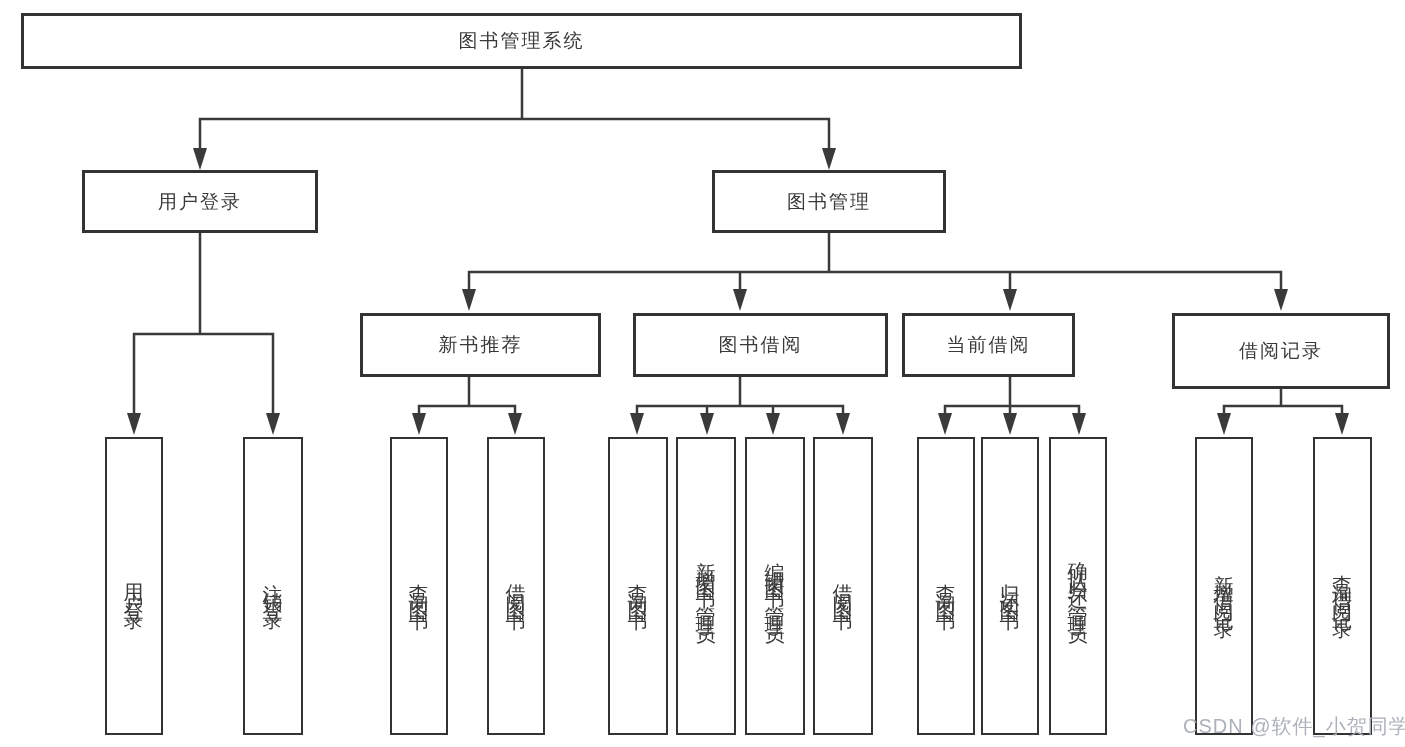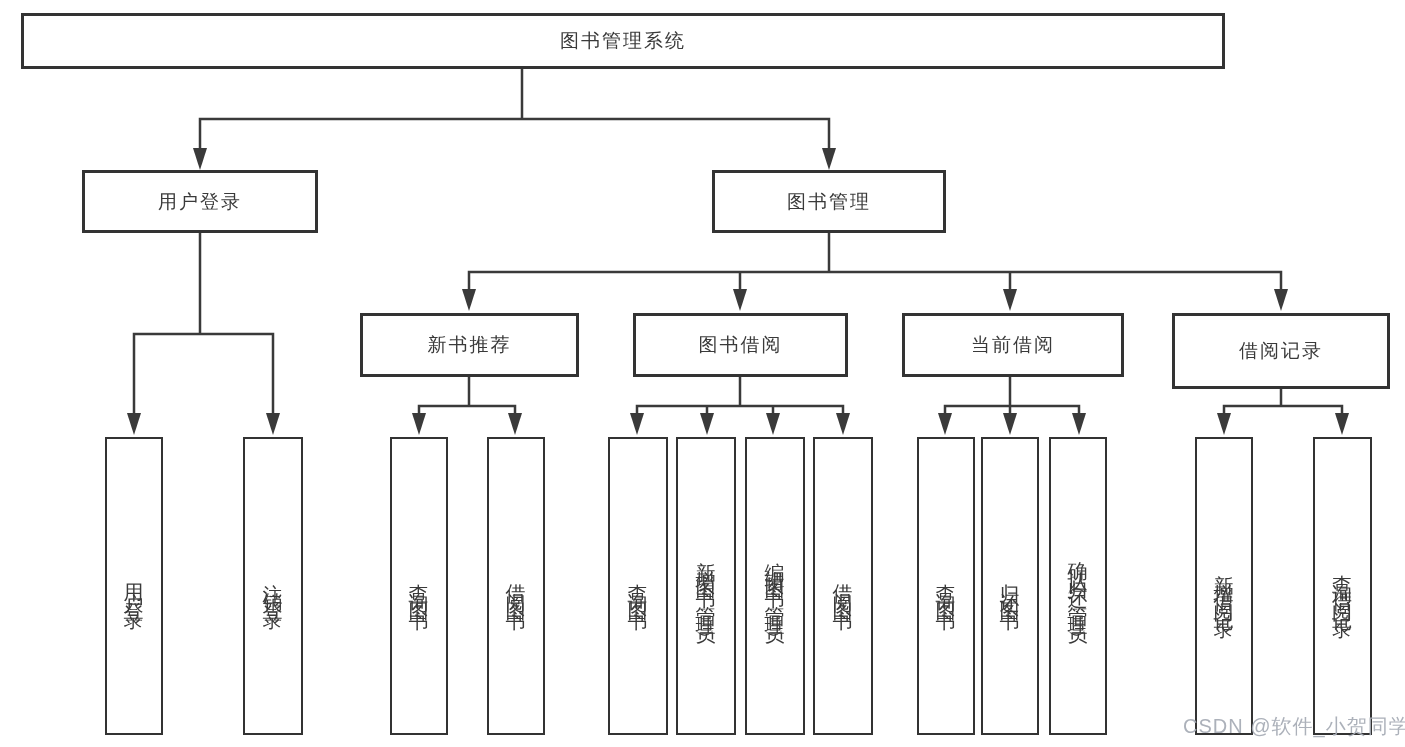--- a/index.html
+++ b/index.html
@@ -101,28 +101,28 @@
       <path d="M766 413 h14 l-7 22 z"></path>
       <path d="M836 413 h14 l-7 22 z"></path>
       <path d="M938 413 h14 l-7 22 z"></path>
       <path d="M1003 413 h14 l-7 22 z"></path>
       <path d="M1072 413 h14 l-7 22 z"></path>
       <path d="M1217 413 h14 l-7 22 z"></path>
       <path d="M1335 413 h14 l-7 22 z"></path>
     </g>
   </svg>
 
-  <div class="box hbox root" style="left:21px; top:13px; width:1204px; height:56px;">图书管理系统</div>
+  <div class="box hbox root" style="left:21px; top:13px; width:1001px; height:56px;">图书管理系统</div>
 
   <div class="box hbox" style="left:82px; top:170px; width:236px; height:63px;">用户登录</div>
   <div class="box hbox" style="left:712px; top:170px; width:234px; height:63px;text-align:center;">图书管理</div>
 
-  <div class="box hbox" style="left:360px; top:313px; width:219px; height:64px;">新书推荐</div>
-  <div class="box hbox" style="left:633px; top:313px; width:215px; height:64px;">图书借阅</div>
-  <div class="box hbox" style="left:902px; top:313px; width:222px; height:64px;">当前借阅</div>
+  <div class="box hbox" style="left:360px; top:313px; width:241px; height:64px;">新书推荐</div>
+  <div class="box hbox" style="left:633px; top:313px; width:255px; height:64px;">图书借阅</div>
+  <div class="box hbox" style="left:902px; top:313px; width:173px; height:64px;">当前借阅</div>
   <div class="box hbox" style="left:1172px; top:313px; width:218px; height:76px;">借阅记录</div>
 
   <div class="box vbox" style="left:105px; top:437px; width:58px; height:298px;">
     <span class="vtext">用户登录</span>
   </div>
   <div class="box vbox" style="left:243px; top:437px; width:60px; height:298px;">
     <span class="vtext">注销登录</span>
   </div>
 
   <div class="box vbox" style="left:390px; top:437px; width:58px; height:298px;">

